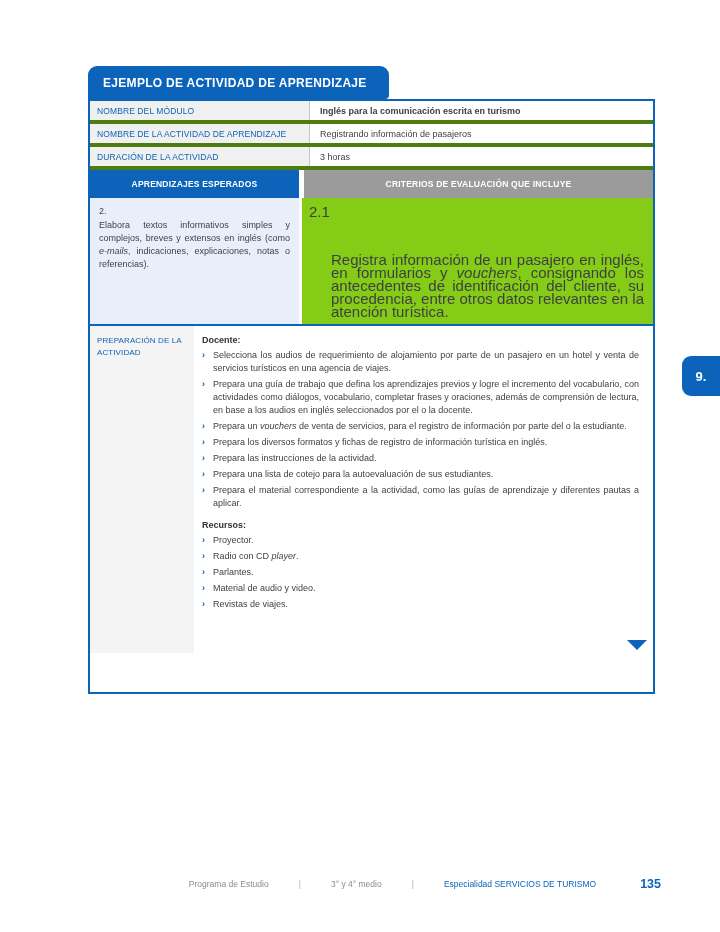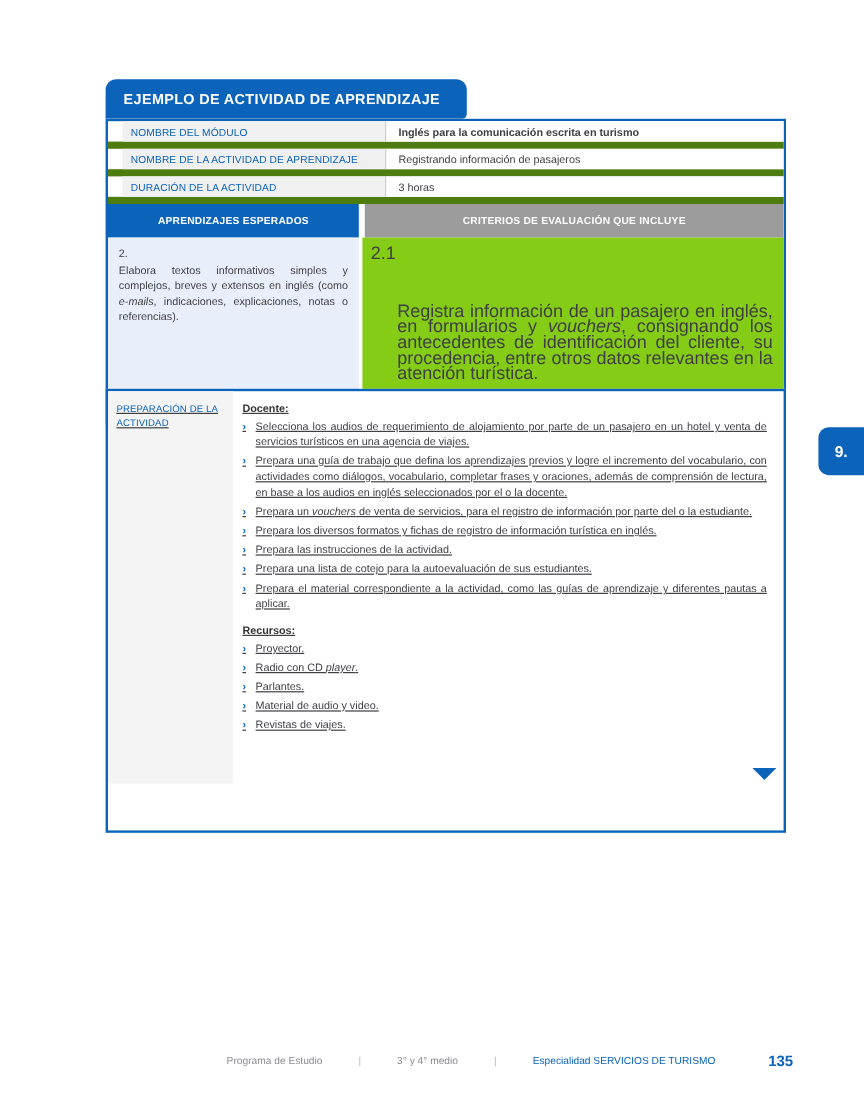--- a/index.html
+++ b/index.html
@@ -7,21 +7,21 @@
     font-family:"Liberation Sans", sans-serif; color:#3f3f44; }
   .page { position:relative; width:720px; height:932px; overflow:hidden; background:#fff; }
 
   
   .title-tab { position:absolute; left:88px; top:66px; width:301px; height:33px;
     background:#0b63ba; border-radius:9px 9px 4px 0; color:#fff; font-weight:bold;
     font-size:12px; letter-spacing:.3px; display:flex; align-items:center; padding-left:15px; }
 
   
   .table1 { position:absolute; left:88px; top:99px; width:567px; border:2px solid #0b63ba; background:#fff; }
-  .info-row { display:grid; grid-template-columns:220px 1fr; border-bottom:6px solid #4d7c0f; height:23px;padding-left:12px; }
+  .info-row { display:grid; grid-template-columns:220px 1fr; border-bottom:4px solid #4d7c0f; height:23px; }
   .info-label { background:#f0f0f0; color:#0b63ba; font-size:8.5px; display:flex; align-items:center;
     padding-left:7px; border-right:1px solid #c6c6c6; letter-spacing:.1px; }
   .info-value { background:#fff; font-size:9px; display:flex; align-items:center; padding-left:10px; }
   .info-value.bold { font-weight:bold; }
 
   .lt-header-row { display:grid; grid-template-columns:209px 1fr; gap:5px; background:#fff; }
   .lt-h { height:28px; display:flex; align-items:center; justify-content:center;
     color:#fff; font-size:8.5px; font-weight:bold; letter-spacing:.2px; }
   .lt-h-left { background:#0b63ba; }
   .lt-h-right { background:#9b9b9b; }
@@ -37,21 +37,21 @@
   .meth-row { display:grid; grid-template-columns:220px 1fr; height:26px; }
   .meth-label { background:#f0f0f0; color:#0b63ba; font-size:8.5px; display:flex; align-items:center;
     padding-left:7px; border-right:1px solid #c6c6c6; }
   .meth-value { font-size:10px; display:flex; align-items:center; padding-left:10px; }
 
   
   .table2 { position:absolute; left:88px; top:324px; width:567px; height:370px;
     border:2px solid #0b63ba; background:#fff; }
   .desc-banner { background:#0b63ba; color:#fff; font-weight:bold; font-size:8.5px;
     line-height:13px; padding:6px 9px 7px 9px; letter-spacing:.15px; }
-  .prep-body { display:grid; grid-template-columns:104px 1fr; height:calc(100% - 39px);text-decoration:underline; }
+  .prep-body { display:grid; grid-template-columns:104px 1fr; height:calc(100% - 39px); }
   .prep-label { background:#f4f4f4; color:#0b63ba; font-size:8px; line-height:12px;
     padding:9px 4px 0 7px; letter-spacing:.1px; }
   .prep-content { position:relative; padding:8px 14px 6px 8px; }
   .content-heading { font-weight:bold; font-size:9px; line-height:13px; margin-bottom:2px; color:#333; }
   .blist { list-style:none; margin-bottom:9px; }
   .blist li { display:grid; grid-template-columns:11px 1fr; font-size:9px; line-height:13px;
     margin-bottom:3px; }
   .blist .blt { color:#0b63ba; font-weight:bold; }
   .blist .li-text { text-align:justify; }
   .it { font-style:italic; }

